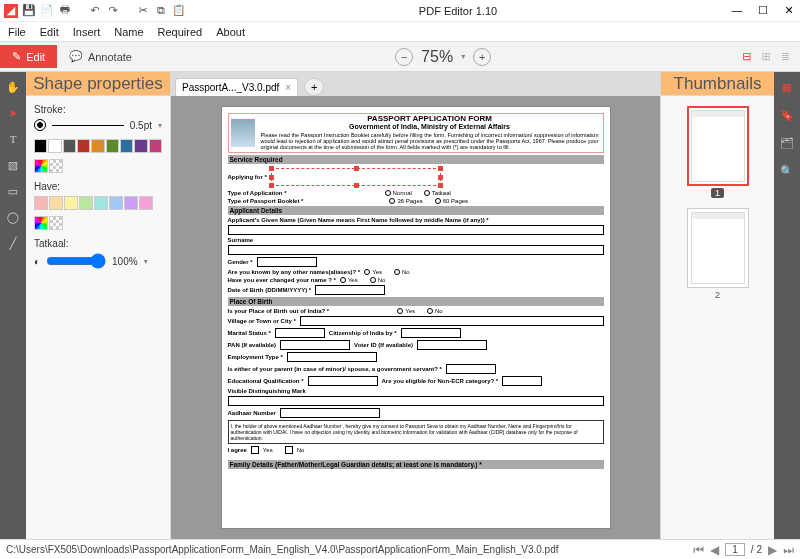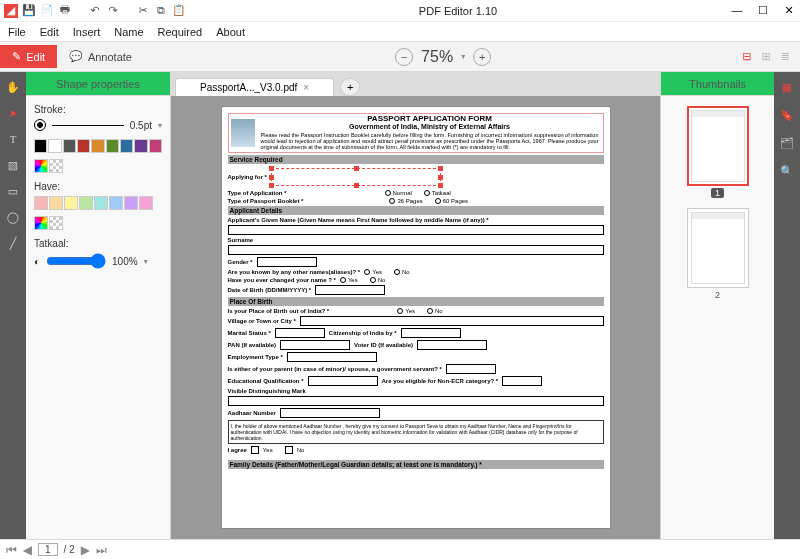--- a/index.html
+++ b/index.html
@@ -18,30 +18,30 @@
 .toolbar .zoom { flex: 1; display: flex; justify-content: center; align-items: center; gap: 8px; }
 .toolbar .zoom-btn { width: 18px; height: 18px; border: 1px solid #aaa; border-radius: 50%; display:flex;align-items:center;justify-content:center;cursor:pointer;font-size:11px;color:#555;}
 .toolbar .zoom-val { font-size: 16px; color: #444;}
 .toolbar .right-tools { display:flex; gap:10px; padding-right:10px; color:#bbb;}
 .toolbar .right-tools span:first-child{color:#e9443d;}
 .main { display: flex; height: 467px; }
 .left-rail { width: 26px; background: #5a5a5a; display: flex; flex-direction: column; align-items: center; gap: 8px; padding-top: 6px; }
 .left-rail .rail-icon { width: 18px; height: 18px; color: #ccc; display:flex;align-items:center;justify-content:center;cursor:pointer; }
 .left-rail .rail-icon.active { color: #e9443d; }
 .shape-panel { width: 145px; background: #f8f8f8; border-right: 1px solid #d8d8d8; }
-.panel-header { height: 24px; background: #22c55e; border-bottom: 1px solid #d8d8d8; display:flex;align-items:center;justify-content:center;font-size:11px;color:#555;text-align:right;}
+.panel-header { height: 24px; background: #fdba74; border-bottom: 1px solid #d8d8d8; display:flex;align-items:center;justify-content:center;font-size:17px;color:#555;text-align:right;}
 .shape-panel .body { padding: 8px; font-size: 10px; color: #333;}
 .shape-panel .label { font-size:10px; margin-bottom:4px;}
 .shape-panel .row { display:flex; align-items:center; gap:6px; margin-bottom:8px;}
 .shape-panel input[type=range]{width:60px;}
 .swatch-row { display:flex; gap:1px; margin-bottom:6px;}
 .swatch { width:14px; height:14px; border:1px solid #ccc;}
 .doc-area { flex:1; background:#999; display:flex; flex-direction:column;}
 .tab-strip { height:24px; background:#dcdcdc; display:flex; align-items:flex-end;}
-.tab { background:#fff; border:1px solid #ccc; border-bottom:none; padding:3px 24px; font-size:10px; display:flex;align-items:center;gap:6px; border-radius:3px 3px 0 0; margin-left:4px;}
+.tab { background:#fff; border:1px solid #ccc; border-bottom:none; padding:3px 6px; font-size:10px; display:flex;align-items:center;gap:6px; border-radius:3px 3px 0 0; margin-left:4px;}
 .tab .close{color:#888;cursor:pointer;}
 .add-tab{width:20px;height:18px;border:1px solid #ccc;border-radius:50%;display:flex;align-items:center;justify-content:center;margin-left:6px;background:#eee;cursor:pointer;}
 .canvas { flex:1; overflow:auto; display:flex; justify-content:center; padding:10px 16px;}
 .page { width:390px; background:#fff; border:1px solid #888; font-size:7px; color:#000; padding:6px;}
 .page h1{font-size:8px;text-align:center;font-weight:bold;}
 .page h2{font-size:7px;text-align:center;font-weight:bold;}
 .page .instr{font-size:5.5px;text-align:justify;padding:2px 4px;}
 .page .head-row{display:flex;align-items:center;border:1px solid #e99;}
 .page .emblem{width:24px;height:28px;background:linear-gradient(#8ab,#cde);margin:2px;}
 .page .headtxt{flex:1;}
@@ -375,20 +375,21 @@
 
   <div class="right-rail">
     <span class="rail-icon active">▦</span>
     <span class="rail-icon">🔖</span>
     <span class="rail-icon">🗂</span>
     <span class="rail-icon">🔍</span>
   </div>
 </div>
 
 <div class="statusbar">
+  <div class="path">C:\Users\FX505\Downloads\PassportApplicationForm_Main_English_V4.0\PassportApplicationForm_Main_English_V3.0.pdf</div>
   <div class="nav">
     <span class="navbtn">⏮</span>
     <span class="navbtn">◀</span>
     <span style="border:1px solid #aaa;padding:0 6px;">1</span>
     <span>/ 2</span>
     <span class="navbtn">▶</span>
     <span class="navbtn">⏭</span>
   </div>
 </div>
 

